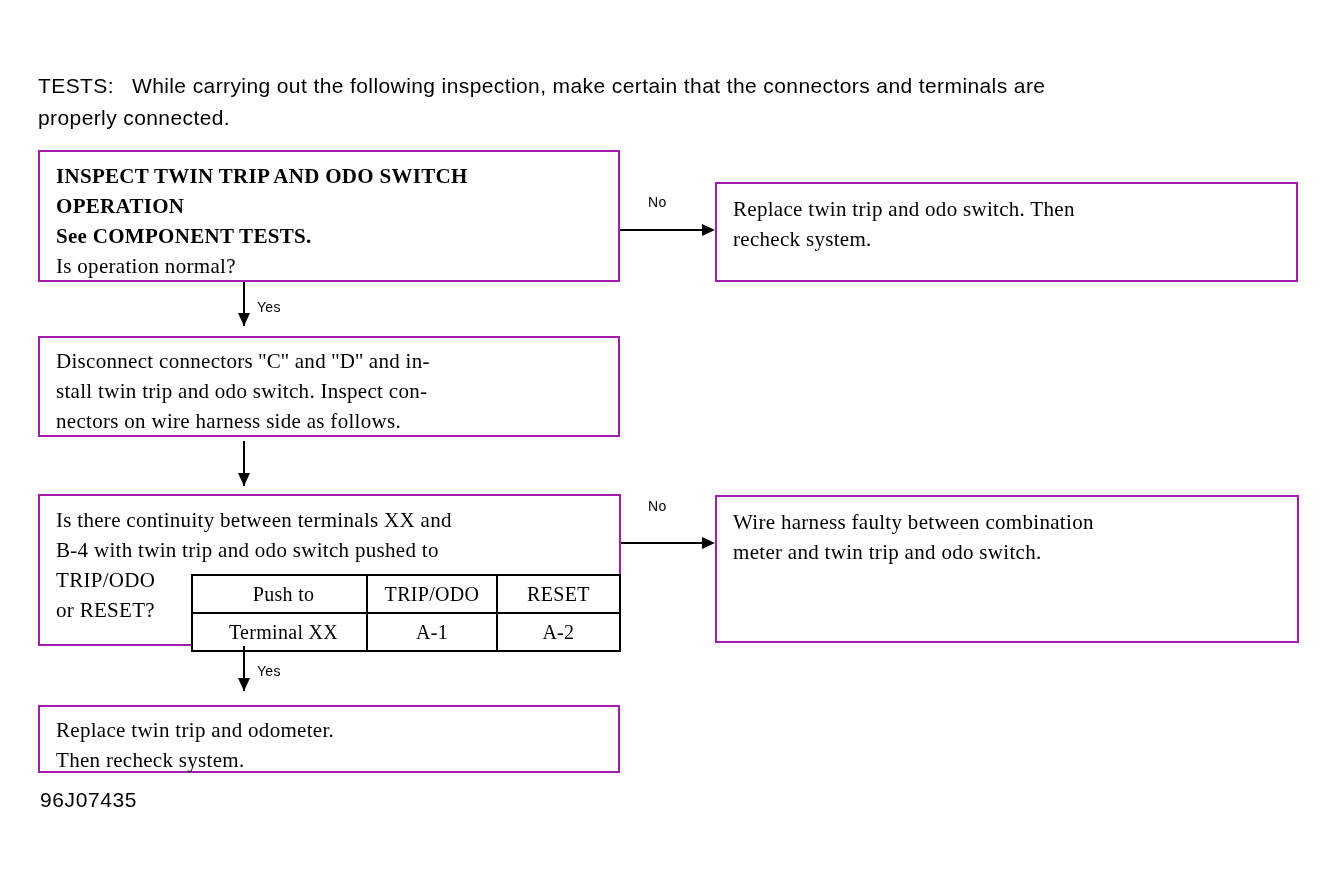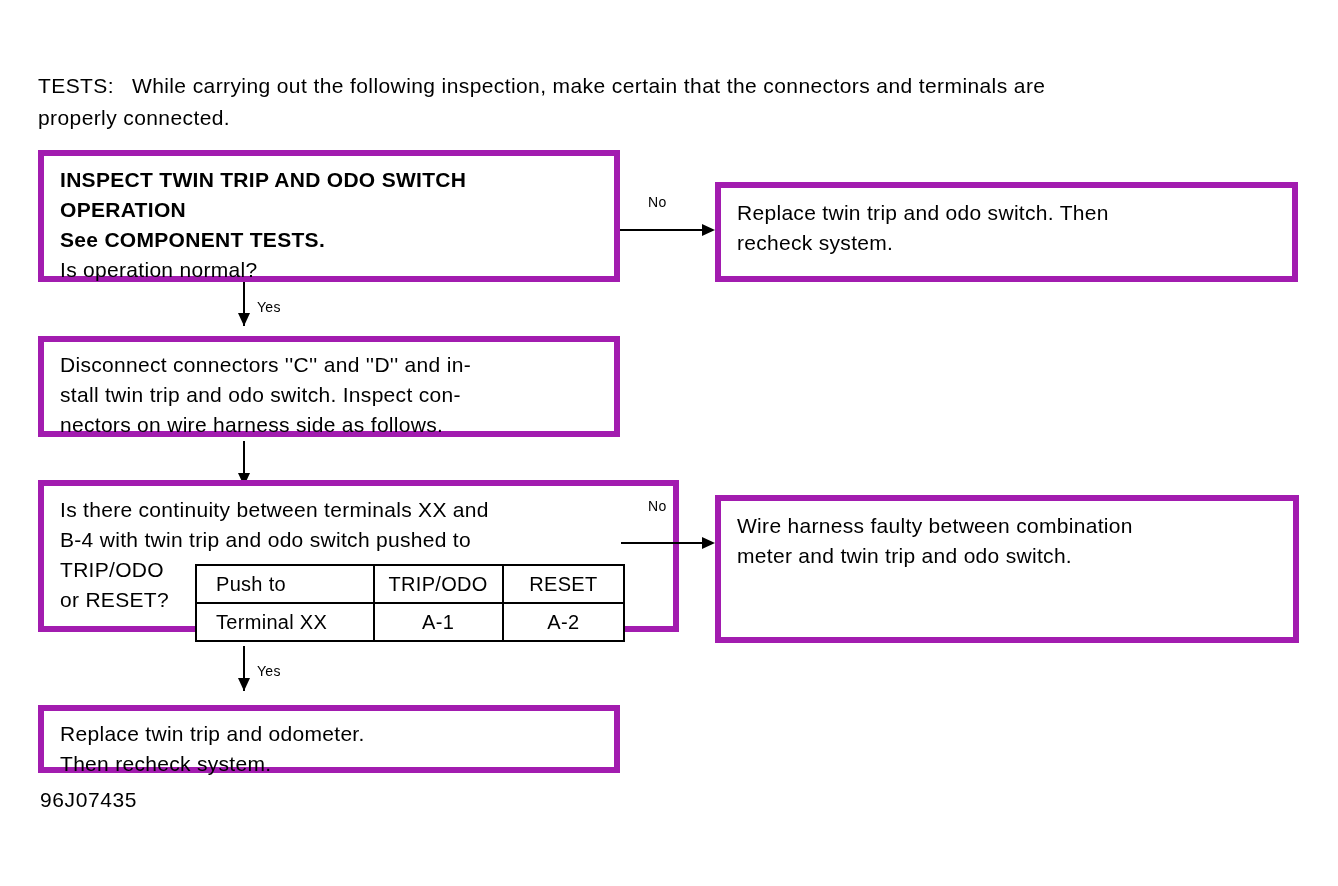--- a/index.html
+++ b/index.html
@@ -35,42 +35,43 @@
     margin-right: 18px;
   }
   #note .note-line2 {
     display: block;
   }
 
   
   .fbox {
     position: absolute;
     box-sizing: border-box;
-    border: 6px solid #a21caf;
+    border: 2px solid #a21caf;
     background: #fff;
+    font-family: Liberation Serif, serif;
   }
   .fbox .txt {
     position: absolute;
     left: 16px;
     top: 10px;
     right: 6px;
     font-size: 21px;
     line-height: 30px;
     letter-spacing: 0.3px;
     white-space: nowrap;
   }
   .bold {
     font-weight: bold;
   }
 
   
   #box-inspect      { left: 38px;  top: 150px; width: 582px;  height: 132px; }
   #box-replace-sw   { left: 715px; top: 182px; width: 583px;  height: 100px; }
   #box-disconnect   { left: 38px;  top: 336px; width: 582px;  height: 101px; }
-  #box-continuity   { left: 38px;  top: 480px; width: 641px;  height: 152px; }
+  #box-continuity   { left: 38px;  top: 494px; width: 583px;  height: 152px; }
   #box-wire-harness { left: 715px; top: 495px; width: 584px;  height: 148px; }
   #box-replace-odo  { left: 38px;  top: 705px; width: 582px;  height: 68px;  }
 
   #box-inspect .txt      { top: 9px; }
   #box-replace-sw .txt   { top: 10px; }
   #box-disconnect .txt   { top: 8px; }
   #box-continuity .txt   { top: 9px; white-space: normal; width: 160px; }
   #box-wire-harness .txt { top: 10px; }
   #box-replace-odo .txt  { top: 8px; }
 
@@ -84,22 +85,22 @@
     font-size: 20px;
     background: #fff;
   }
   #switch-table td {
     border: 2px solid #000;
     padding: 2px 4px;
     height: 32px;
     letter-spacing: 0.3px;
   }
   #switch-table td.rowhead {
-    text-align: left;
-    padding-left: 19px;
+    text-align: center;
+    padding-left: 12px;
     width: 178px;
   }
   #switch-table td.val {
     text-align: center;
   }
   #switch-table td.c1 { width: 126px; }
   #switch-table td.c2 { width: 126px; text-align: center; }
 
   
   .vline {

